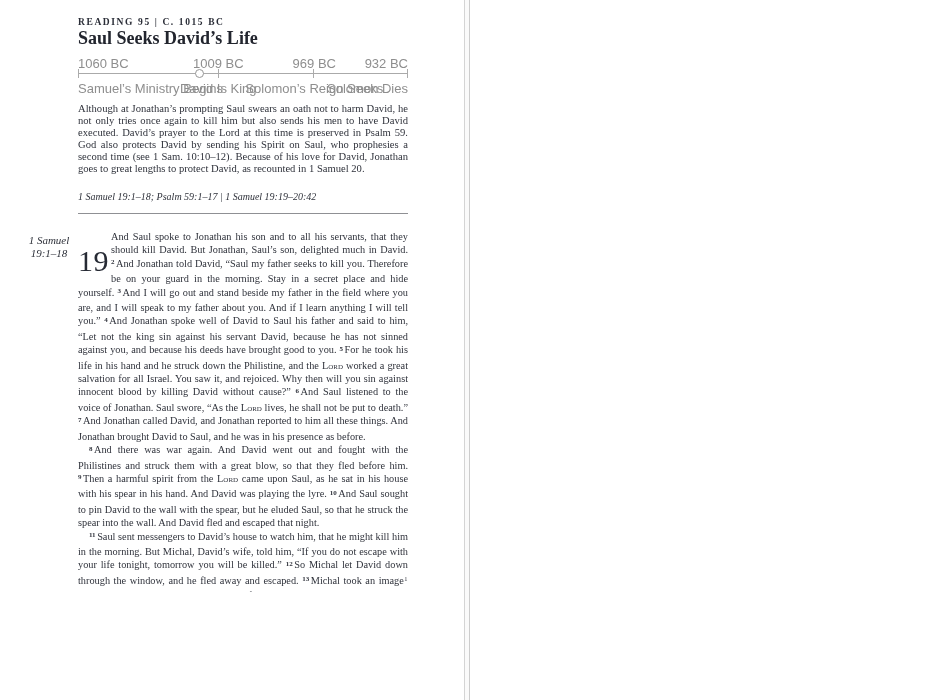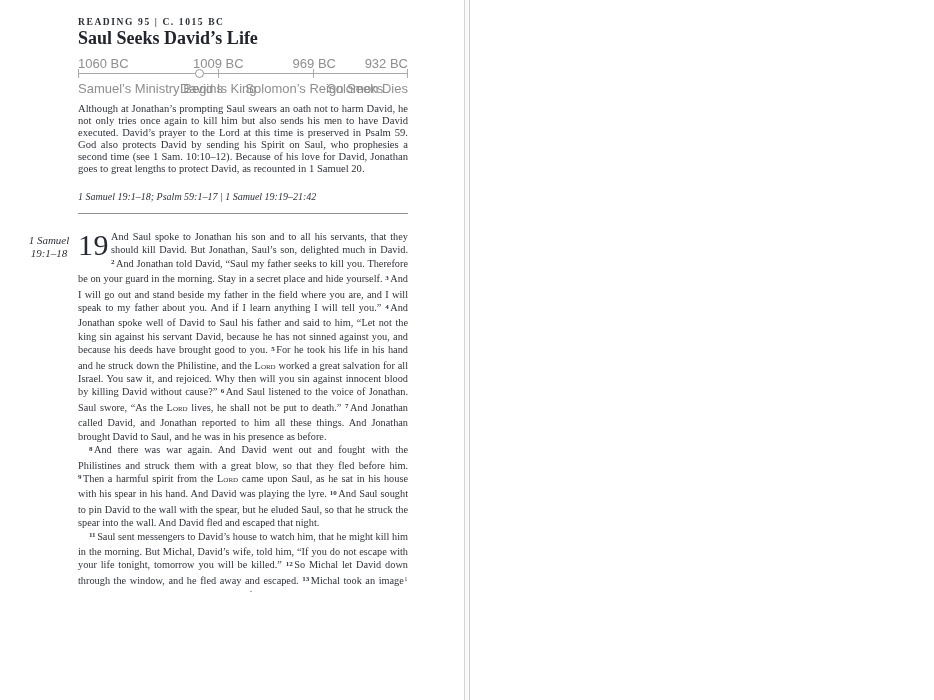--- a/index.html
+++ b/index.html
@@ -32,21 +32,21 @@
   .intro{position:absolute;left:78px;top:103px;width:330px;
          font-size:10.6px;line-height:12px;text-align:justify;}
   .refs{position:absolute;left:78px;top:191px;width:330px;font-size:10px;font-style:italic;}
   .rule{position:absolute;left:78px;top:213px;width:330px;height:1px;background:#8f9094;}
 
   .prose{font-size:10.3px;line-height:13.4px;text-align:justify;}
   .prose-left{position:absolute;left:78px;top:230px;width:330px;}
   .para{margin:0;}
   .para.indent{text-indent:11px;}
   .dropcap{float:left;font-size:30px;line-height:25px;width:33px;padding-top:2px;
-           letter-spacing:0.5px;color:#262a34;}
+           letter-spacing:0.5px;color:#262a34;margin-top:16px;}
   sup.v{font-size:68%;position:relative;top:-2.5px;vertical-align:baseline;
         font-weight:600;margin:0 1.5px 0 0;}
   sup.fnm{font-size:62%;position:relative;top:-3px;vertical-align:baseline;margin:0 0.5px;}
   .sc{font-variant:small-caps;}
 
   .margin-note-left{position:absolute;left:22px;top:234px;width:54px;text-align:center;
         font-size:11px;line-height:12.5px;font-style:italic;}
 
   .footnote{font-size:6.8px;letter-spacing:0.1px;color:#3a3d45;white-space:nowrap;}
   .footnote-left{position:absolute;left:78px;top:628px;}
@@ -83,21 +83,21 @@
       </div>
       <div class="tl-labels">
         <span style="left: 0px;">Samuel’s Ministry Begins</span>
         <span style="left: 42.5%; transform: translateX(-50%);">David Is King</span>
         <span style="left: 71.6%; transform: translateX(-50%);">Solomon’s Reign Seeks</span>
         <span style="right: 0px;">Solomon Dies</span>
       </div>
     </div>
 
   <div class="intro">Although at Jonathan’s prompting Saul swears an oath not to harm David, he not only tries once again to kill him but also sends his men to have David executed. David’s prayer to the Lord at this time is preserved in Psalm 59. God also protects David by sending his Spirit on Saul, who prophesies a second time (see 1 Sam. 10:10–12). Because of his love for David, Jonathan goes to great lengths to protect David, as recounted in 1 Samuel 20.</div>
-  <div class="refs">1 Samuel 19:1–18; Psalm 59:1–17 | 1 Samuel 19:19–21:42</div>
+  <div class="refs">1 Samuel 19:1–18; Psalm 59:1–17 | 1 Samuel 19:19–20:42</div>
   <div class="rule"></div>
 
   <div class="margin-note-left">
       <div>1 Samuel</div>
       <div>19:1–18</div>
     </div>
 
   <div class="prose prose-left">
       <p class="para"><span class="dropcap">19</span>And Saul spoke to Jonathan his son and to all his servants, that they should kill David. But Jonathan, Saul’s son, delighted much in David. <sup class="v">2</sup>And Jonathan told David, “Saul my father seeks to kill you. Therefore be on your guard in the morning. Stay in a secret place and hide yourself. <sup class="v">3</sup>And I will go out and stand beside my father in the field where you are, and I will speak to my father about you. And if I learn anything I will tell you.” <sup class="v">4</sup>And Jonathan spoke well of David to Saul his father and said to him, “Let not the king sin against his servant David, because he has not sinned against you, and because his deeds have brought good to you. <sup class="v">5</sup>For he took his life in his hand and he struck down the Philistine, and the <span class="sc">Lord</span> worked a great salvation for all Israel. You saw it, and rejoiced. Why then will you sin against innocent blood by killing David without cause?” <sup class="v">6</sup>And Saul listened to the voice of Jonathan. Saul swore, “As the <span class="sc">Lord</span> lives, he shall not be put to death.” <sup class="v">7</sup>And Jonathan called David, and Jonathan reported to him all these things. And Jonathan brought David to Saul, and he was in his presence as before.</p>
       <p class="para indent"><sup class="v">8</sup>And there was war again. And David went out and fought with the Philistines and struck them with a great blow, so that they fled before him. <sup class="v">9</sup>Then a harmful spirit from the <span class="sc">Lord</span> came upon Saul, as he sat in his house with his spear in his hand. And David was playing the lyre. <sup class="v">10</sup>And Saul sought to pin David to the wall with the spear, but he eluded Saul, so that he struck the spear into the wall. And David fled and escaped that night.</p>

